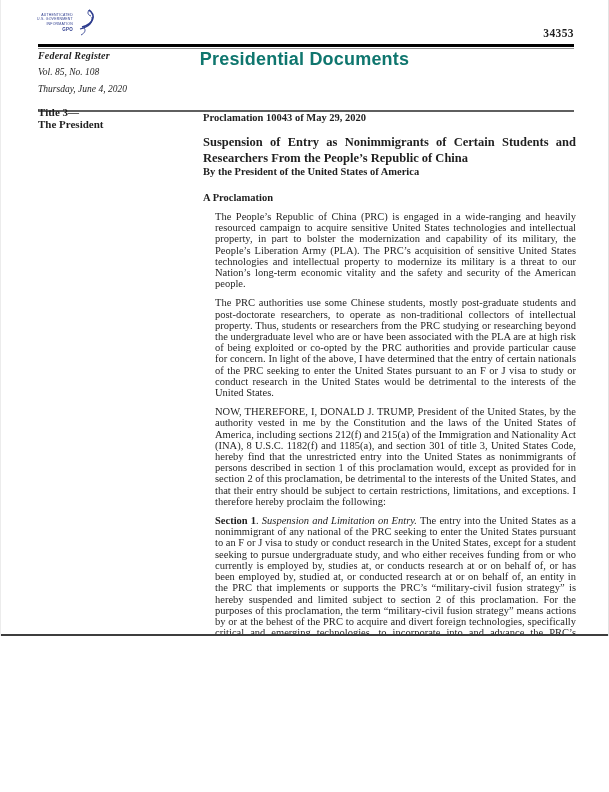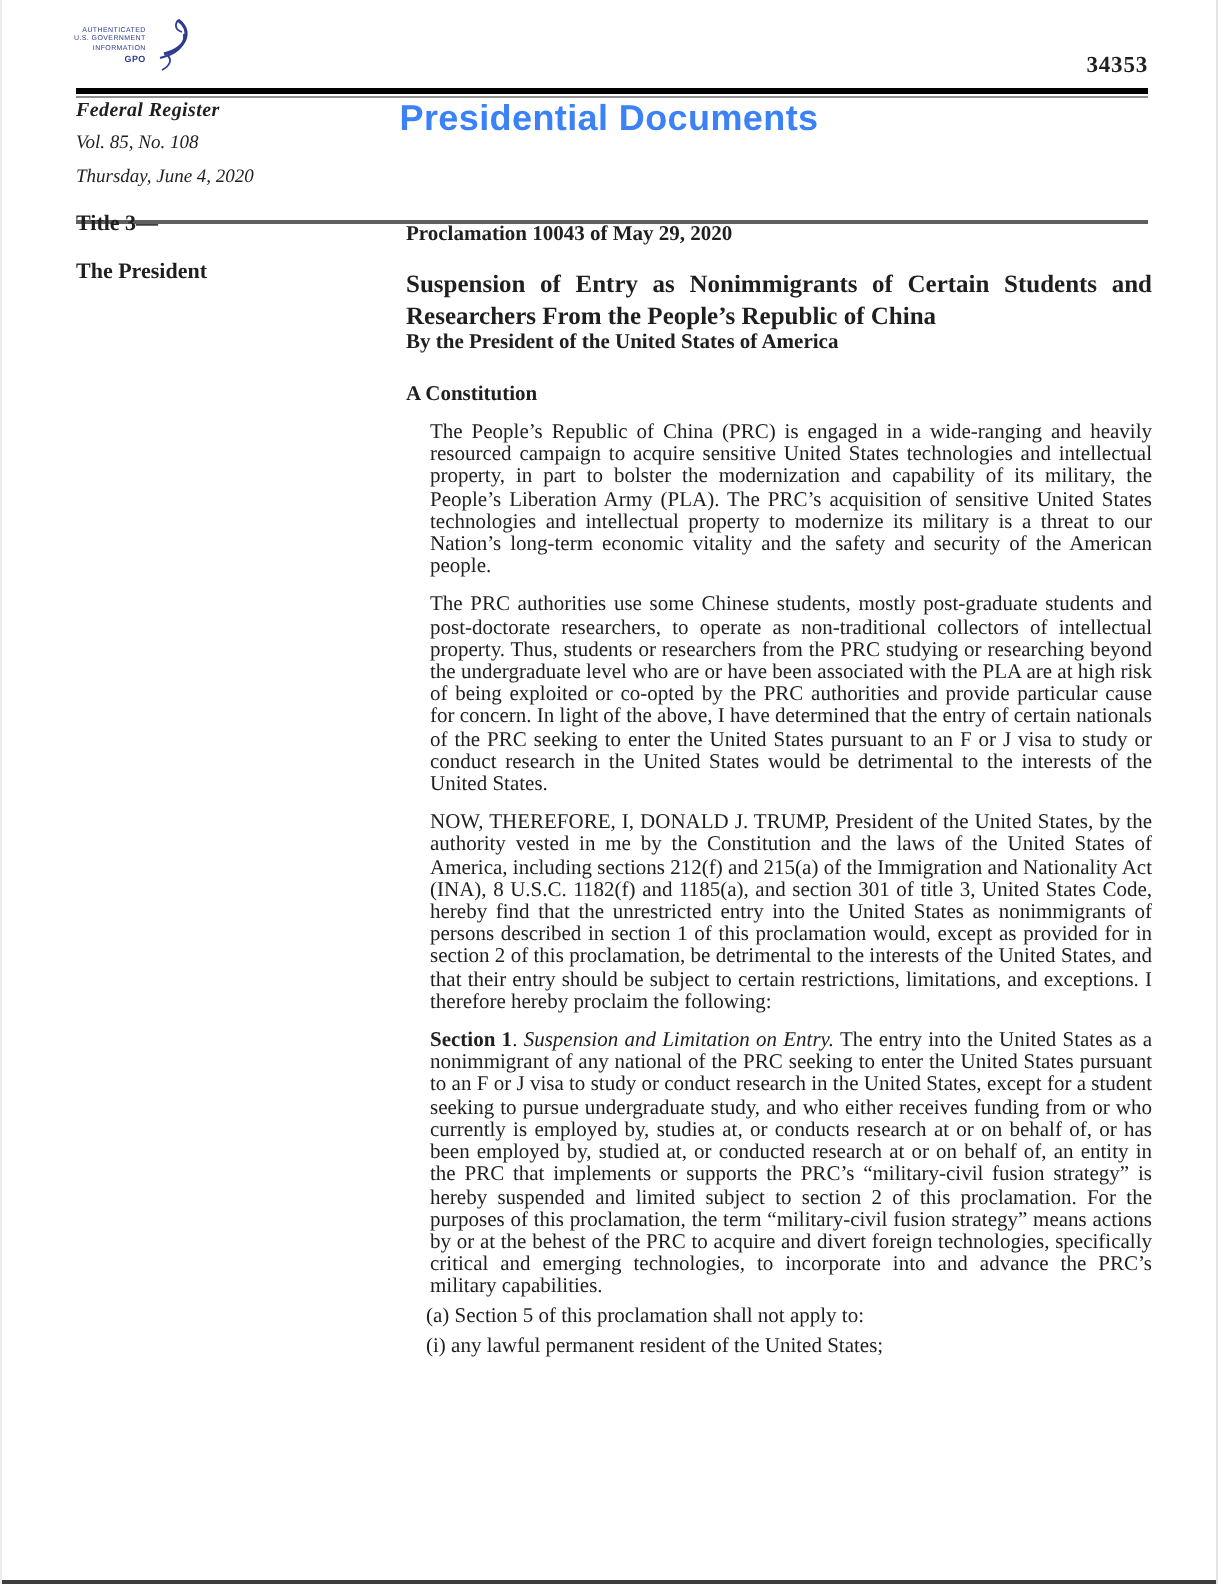--- a/index.html
+++ b/index.html
@@ -1,19 +1,19 @@
 <!DOCTYPE html>
 <html lang="en"><head>
 <meta charset="utf-8">
 <style>
   html, body { margin: 0; padding: 0; background: #ffffff; }
   .page {
     position: relative;
     width: 609px;
-    height: 792px;
+    height: 636px;
     background: #ffffff;
     overflow: hidden;
     font-family: "Liberation Serif", serif;
     color: #1f1f1f;
     box-sizing: border-box;
     border-left: 1px solid #ececec;
     border-right: 1px solid #e3e3e3;
   }
   .bottom-edge {
     position: absolute; left: 0; right: 0; bottom: 0;
@@ -45,32 +45,32 @@
   .fr-block { position: absolute; left: 37px; top: 50px; font-style: italic; }
   .fr-name { font-weight: bold; font-size: 10px; letter-spacing: 0.2px; }
   .fr-vol  { margin-top: 6px; font-size: 9.5px; }
   .fr-date { margin-top: 7px; font-size: 9.5px; }
 
   .header-title {
     position: absolute; left: 0; right: 0; top: 49px;
     text-align: center;
     font-family: "Liberation Sans", sans-serif;
     font-weight: bold; font-size: 18px; letter-spacing: 0.2px;
-    color: #3b82f6;
+    color: #0f766e;
   }
   .rule-mid {
     position: absolute; left: 37px; right: 34px; top: 110px;
     height: 1.5px; background: #5f5f5f;
   }
 
   .sidebar {
     position: absolute; left: 37px; top: 106px; width: 150px;
     font-weight: bold; font-size: 11px;
   }
-  .sidebar .issuer { margin-top: 12px; }
+  .sidebar .issuer { }
 
   .content { position: absolute; left: 202px; top: 112px; width: 373px; }
   p { margin: 0; }
   .procl-no { font-weight: bold; font-size: 10.5px; }
   .doc-title {
     margin-top: 11px; font-weight: bold; font-size: 12.5px;
     line-height: 16px; text-align: justify;
   }
   .byline      { font-weight: bold; font-size: 10.5px; }
   .subheading  { margin-top: 15px; font-weight: bold; font-size: 10.5px; }
@@ -124,21 +124,21 @@
 
   <div class="sidebar">
     <div>Title 3—</div>
     <div class="issuer">The President</div>
   </div>
 
   <div class="content">
     <p class="procl-no">Proclamation 10043 of May 29, 2020</p>
     <p class="doc-title">Suspension of Entry as Nonimmigrants of Certain Students and Researchers From the People’s Republic of China</p>
     <p class="byline">By the President of the United States of America</p>
-    <p class="subheading">A Constitution</p>
+    <p class="subheading">A Proclamation</p>
 
     <p class="body-para">The People’s Republic of China (PRC) is engaged in a wide-ranging and heavily resourced campaign to acquire sensitive United States technologies and intellectual property, in part to bolster the modernization and capability of its military, the People’s Liberation Army (PLA). The PRC’s acquisition of sensitive United States technologies and intellectual property to modernize its military is a threat to our Nation’s long-term economic vitality and the safety and security of the American people.</p>
     <p class="body-para">The PRC authorities use some Chinese students, mostly post-graduate students and post-doctorate researchers, to operate as non-traditional collectors of intellectual property. Thus, students or researchers from the PRC studying or researching beyond the undergraduate level who are or have been associated with the PLA are at high risk of being exploited or co-opted by the PRC authorities and provide particular cause for concern. In light of the above, I have determined that the entry of certain nationals of the PRC seeking to enter the United States pursuant to an F or J visa to study or conduct research in the United States would be detrimental to the interests of the United States.</p>
     <p class="body-para">NOW, THEREFORE, I, DONALD J. TRUMP, President of the United States, by the authority vested in me by the Constitution and the laws of the United States of America, including sections 212(f) and 215(a) of the Immigration and Nationality Act (INA), 8 U.S.C. 1182(f) and 1185(a), and section 301 of title 3, United States Code, hereby find that the unrestricted entry into the United States as nonimmigrants of persons described in section 1 of this proclamation would, except as provided for in section 2 of this proclamation, be detrimental to the interests of the United States, and that their entry should be subject to certain restrictions, limitations, and exceptions. I therefore hereby proclaim the following:</p>
 
     <p class="body-para"><span class="bold">Section 1</span><span>. </span><span class="italic">Suspension and Limitation on Entry.</span><span> The entry into the United States as a nonimmigrant of any national of the PRC seeking to enter the United States pursuant to an F or J visa to study or conduct research in the United States, except for a student seeking to pursue undergraduate study, and who either receives funding from or who currently is employed by, studies at, or conducts research at or on behalf of, or has been employed by, studied at, or conducted research at or on behalf of, an entity in the PRC that implements or supports the PRC’s “military-civil fusion strategy” is hereby suspended and limited subject to section 2 of this proclamation. For the purposes of this proclamation, the term “military-civil fusion strategy” means actions by or at the behest of the PRC to acquire and divert foreign technologies, specifically critical and emerging technologies, to incorporate into and advance the PRC’s military capabilities.</span></p>
 
 
     <p class="item">(a) Section 5 of this proclamation shall not apply to:</p>
     <p class="item">(i) any lawful permanent resident of the United States;</p>

